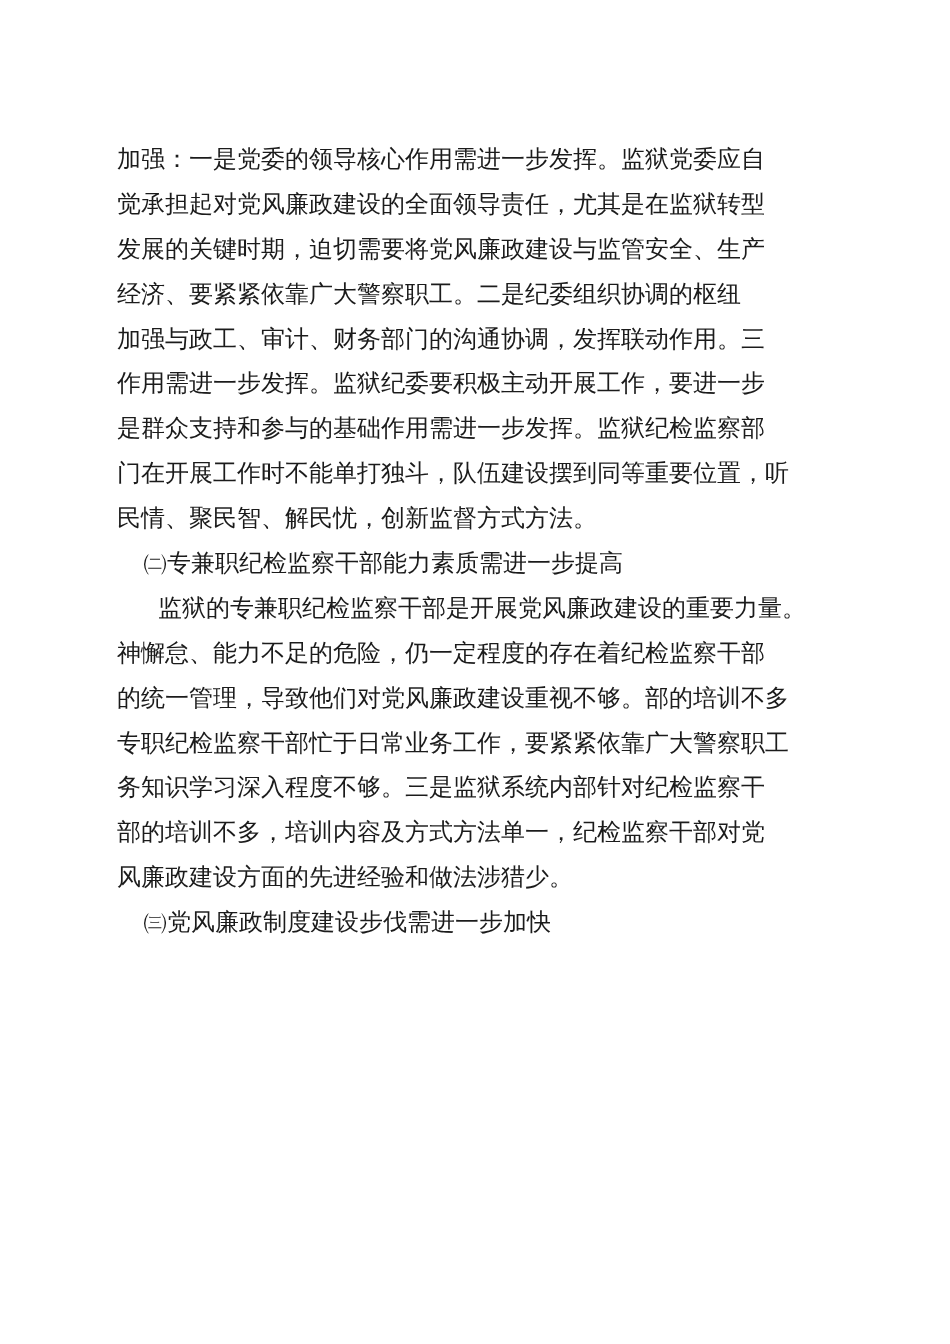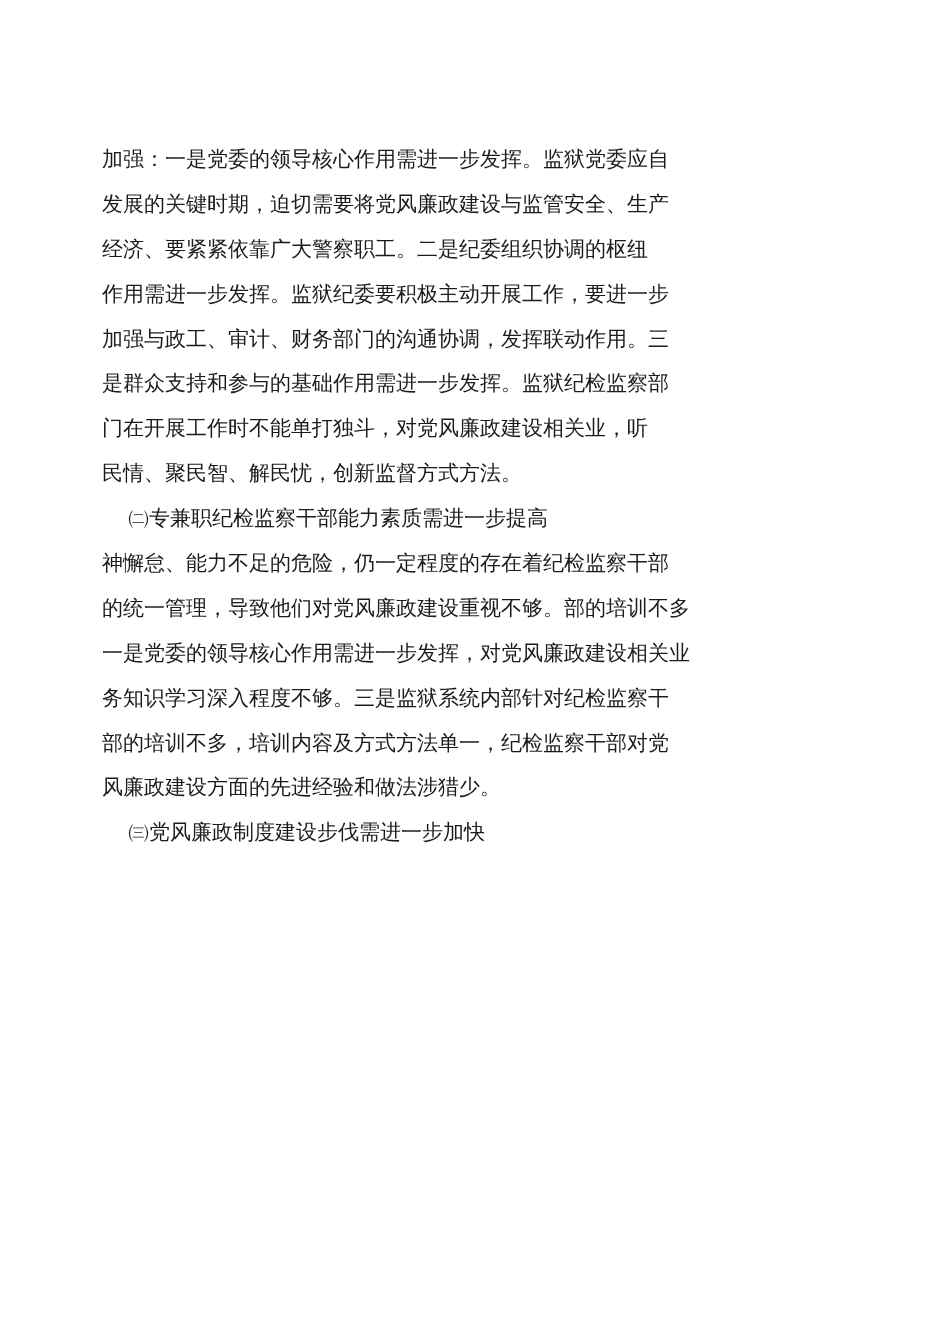--- a/index.html
+++ b/index.html
@@ -11,59 +11,61 @@
     position: relative;
     width: 950px;
     height: 1344px;
     background: #ffffff;
     overflow: hidden;
     font-family: "Liberation Serif", "DejaVu Serif", serif;
     color: #1b1b1b;
   }
   .text-block {
     position: absolute;
-    left: 102px;
+    left: 117px;
     top: 137px;
     width: 716px;
-    font-size: 21px;
+    font-size: 24px;
     line-height: 44.9px;
     letter-spacing: 0;
   }
   .line {
     white-space: nowrap;
     height: 44.9px;
   }
   
   .line.para-indent { text-indent: 41px; }
   
   .line.heading-indent { text-indent: 26px; }
 </style>
 </head>
 <body>
 
 <div class="page">
   <div class="text-block">
 
     <div>
       <div class="line">加强：一是党委的领导核心作用需进一步发挥。监狱党委应自</div>
+      <div class="line">觉承担起对党风廉政建设的全面领导责任，尤其是在监狱转型</div>
       <div class="line">发展的关键时期，迫切需要将党风廉政建设与监管安全、生产</div>
       <div class="line">经济、要紧紧依靠广大警察职工。二是纪委组织协调的枢纽</div>
+      <div class="line">加强与政工、审计、财务部门的沟通协调，发挥联动作用。三</div>
       <div class="line">作用需进一步发挥。监狱纪委要积极主动开展工作，要进一步</div>
-      <div class="line">加强与政工、审计、财务部门的沟通协调，发挥联动作用。三</div>
       <div class="line">是群众支持和参与的基础作用需进一步发挥。监狱纪检监察部</div>
-      <div class="line">门在开展工作时不能单打独斗，对党风廉政建设相关业，听</div>
+      <div class="line">门在开展工作时不能单打独斗，队伍建设摆到同等重要位置，听</div>
       <div class="line">民情、聚民智、解民忧，创新监督方式方法。</div>
     </div>
 
     <div class="line heading-indent">㈡专兼职纪检监察干部能力素质需进一步提高</div>
 
     <div>
+      <div class="line para-indent">监狱的专兼职纪检监察干部是开展党风廉政建设的重要力量。</div>
       <div class="line">神懈怠、能力不足的危险，仍一定程度的存在着纪检监察干部</div>
       <div class="line">的统一管理，导致他们对党风廉政建设重视不够。部的培训不多</div>
-      <div class="line">一是党委的领导核心作用需进一步发挥，对党风廉政建设相关业</div>
+      <div class="line">专职纪检监察干部忙于日常业务工作，要紧紧依靠广大警察职工</div>
       <div class="line">务知识学习深入程度不够。三是监狱系统内部针对纪检监察干</div>
       <div class="line">部的培训不多，培训内容及方式方法单一，纪检监察干部对党</div>
       <div class="line">风廉政建设方面的先进经验和做法涉猎少。</div>
     </div>
 
     <div class="line heading-indent">㈢党风廉政制度建设步伐需进一步加快</div>
 
   </div>
 </div>
 

